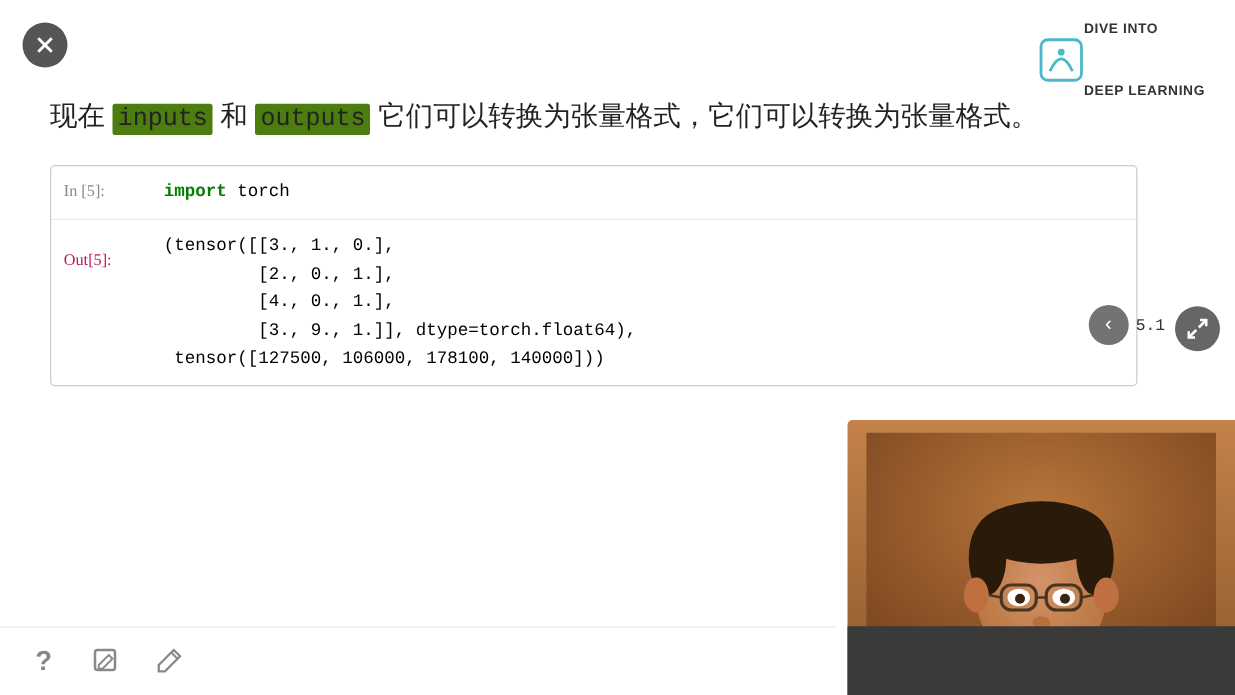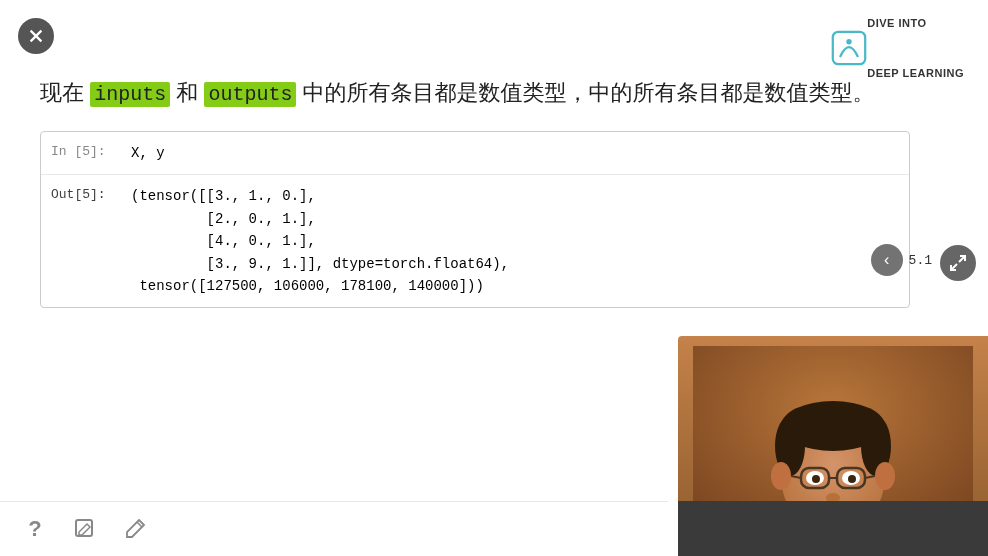--- a/index.html
+++ b/index.html
@@ -74,21 +74,21 @@
 
     
     .paragraph {
       font-size: 22px;
       color: #222;
       line-height: 1.6;
       margin-bottom: 20px;
     }
     .paragraph code {
       font-family: 'Courier New', monospace;
-      background: #84cc16;
+      background: #4d7c0f;
       padding: 1px 4px;
       border-radius: 2px;
       font-size: 20px;
     }
 
     
     .code-block {
       border: 1.5px solid #ccc;
       border-radius: 4px;
       background: #fff;
@@ -97,26 +97,28 @@
       overflow: hidden;
       position: relative;
     }
 
     .code-label {
       min-width: 90px;
       padding: 0 10px;
       color: #888;
       font-size: 13px;
       padding-top: 2px;
+      font-family: Liberation Serif, serif;
     }
     .code-label.in-label {
       color: #888;
     }
     .code-label.out-label {
-      color: #404040;
+      color: #be185d;
+      margin-top: 12px;
     }
 
     .code-content {
       flex: 1;
       padding-right: 10px;
     }
 
     .code-input-section {
       padding: 8px 0;
       border-bottom: 1px solid #e8e8e8;
@@ -246,29 +248,29 @@
   </div>
   <div class="logo-text">
     <div class="line1">DIVE INTO</div>
     <div class="line2">DEEP LEARNING</div>
   </div>
 </div>
 
 <div class="main-content">
 
   <div class="paragraph">
-    <span>现在 </span><code>inputs</code><span> 和 </span><code>outputs</code><span> 中的所有条目都是数值类型，中的所有条目都是数值类型。</span>
+    <span>现在 </span><code>inputs</code><span> 和 </span><code>outputs</code><span> 它们可以转换为张量格式，它们可以转换为张量格式。</span>
   </div>
 
   <div class="code-block" style="max-width: 870px;">
 
     <div class="code-input-section" style="display:flex; padding: 10px 0;">
       <div class="code-label in-label">In [5]:</div>
       <div class="code-content">
-        <div class="code-line">X, y</div>
+        <div class="code-line"><span class="kw-import">import</span><span class="kw-normal"> torch</span></div>
       </div>
     </div>
 
     <div class="code-output-section" style="display:flex; padding: 10px 0;">
       <div class="code-label out-label">Out[5]:</div>
       <div class="code-content">
         <div class="code-line">(tensor([[3., 1., 0.],</div>
         <div class="code-line">         [2., 0., 1.],</div>
         <div class="code-line">         [4., 0., 1.],</div>
         <div class="code-line">         [3., 9., 1.]], dtype=torch.float64),</div>

